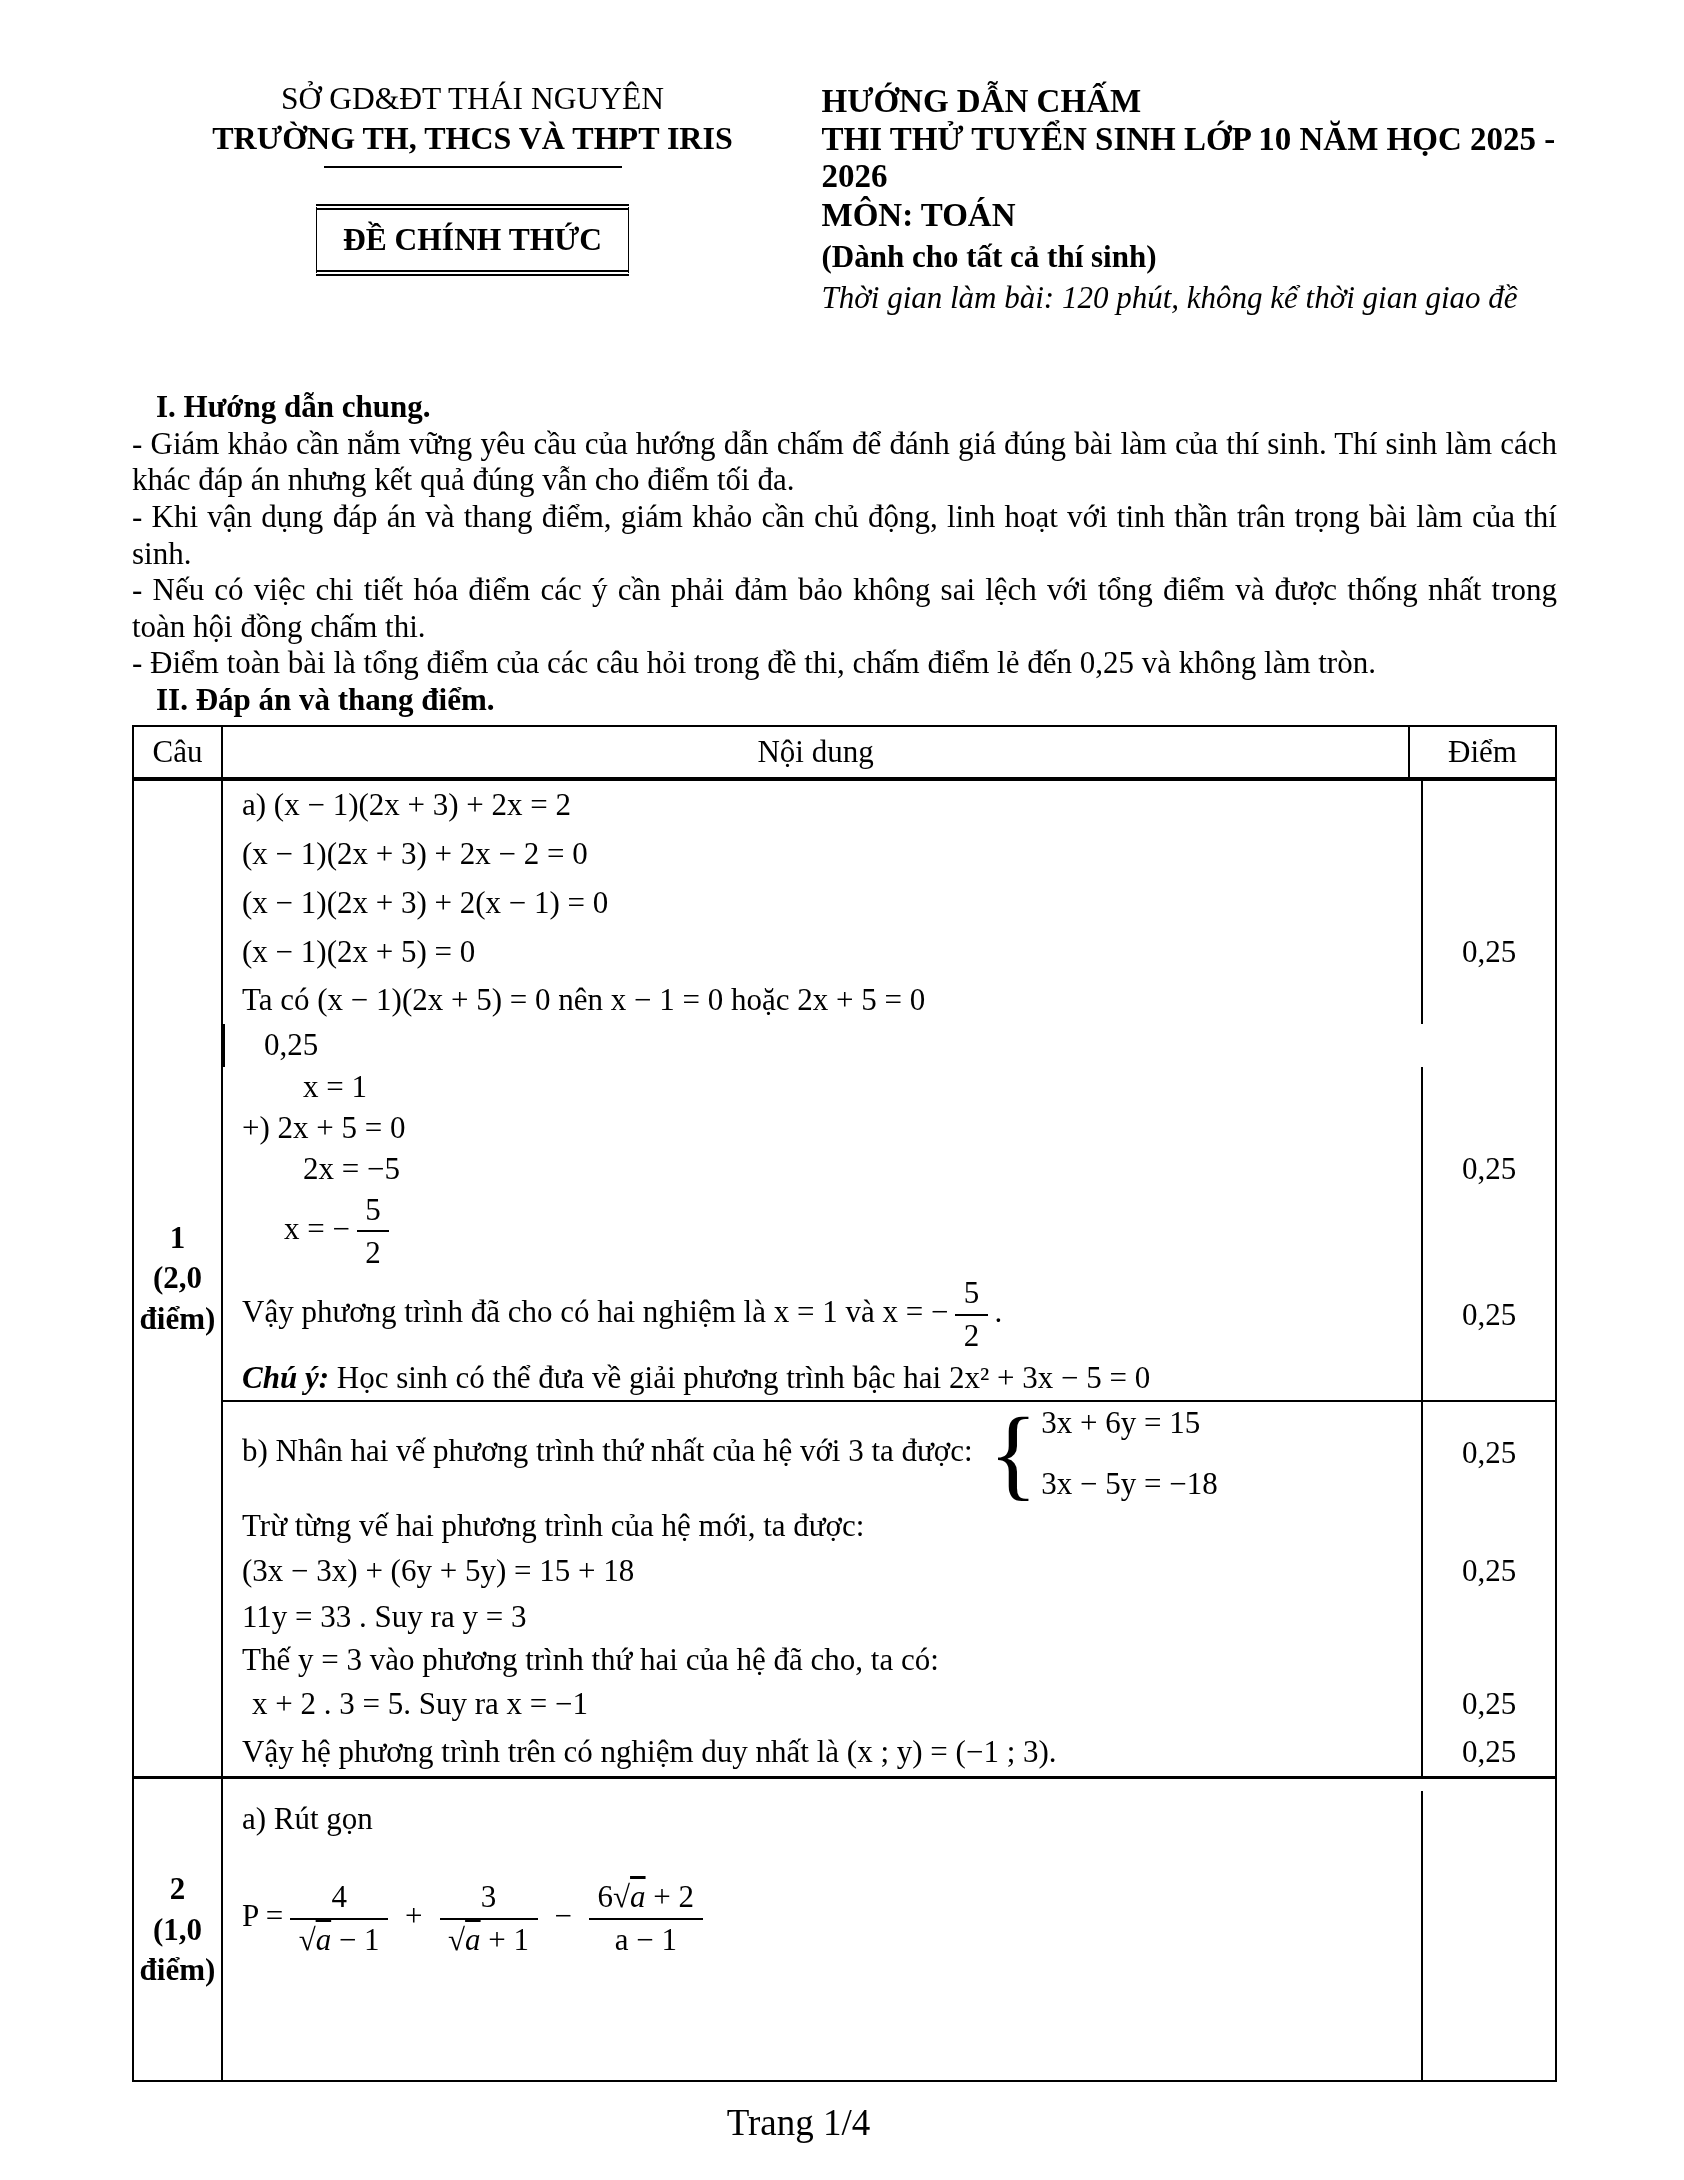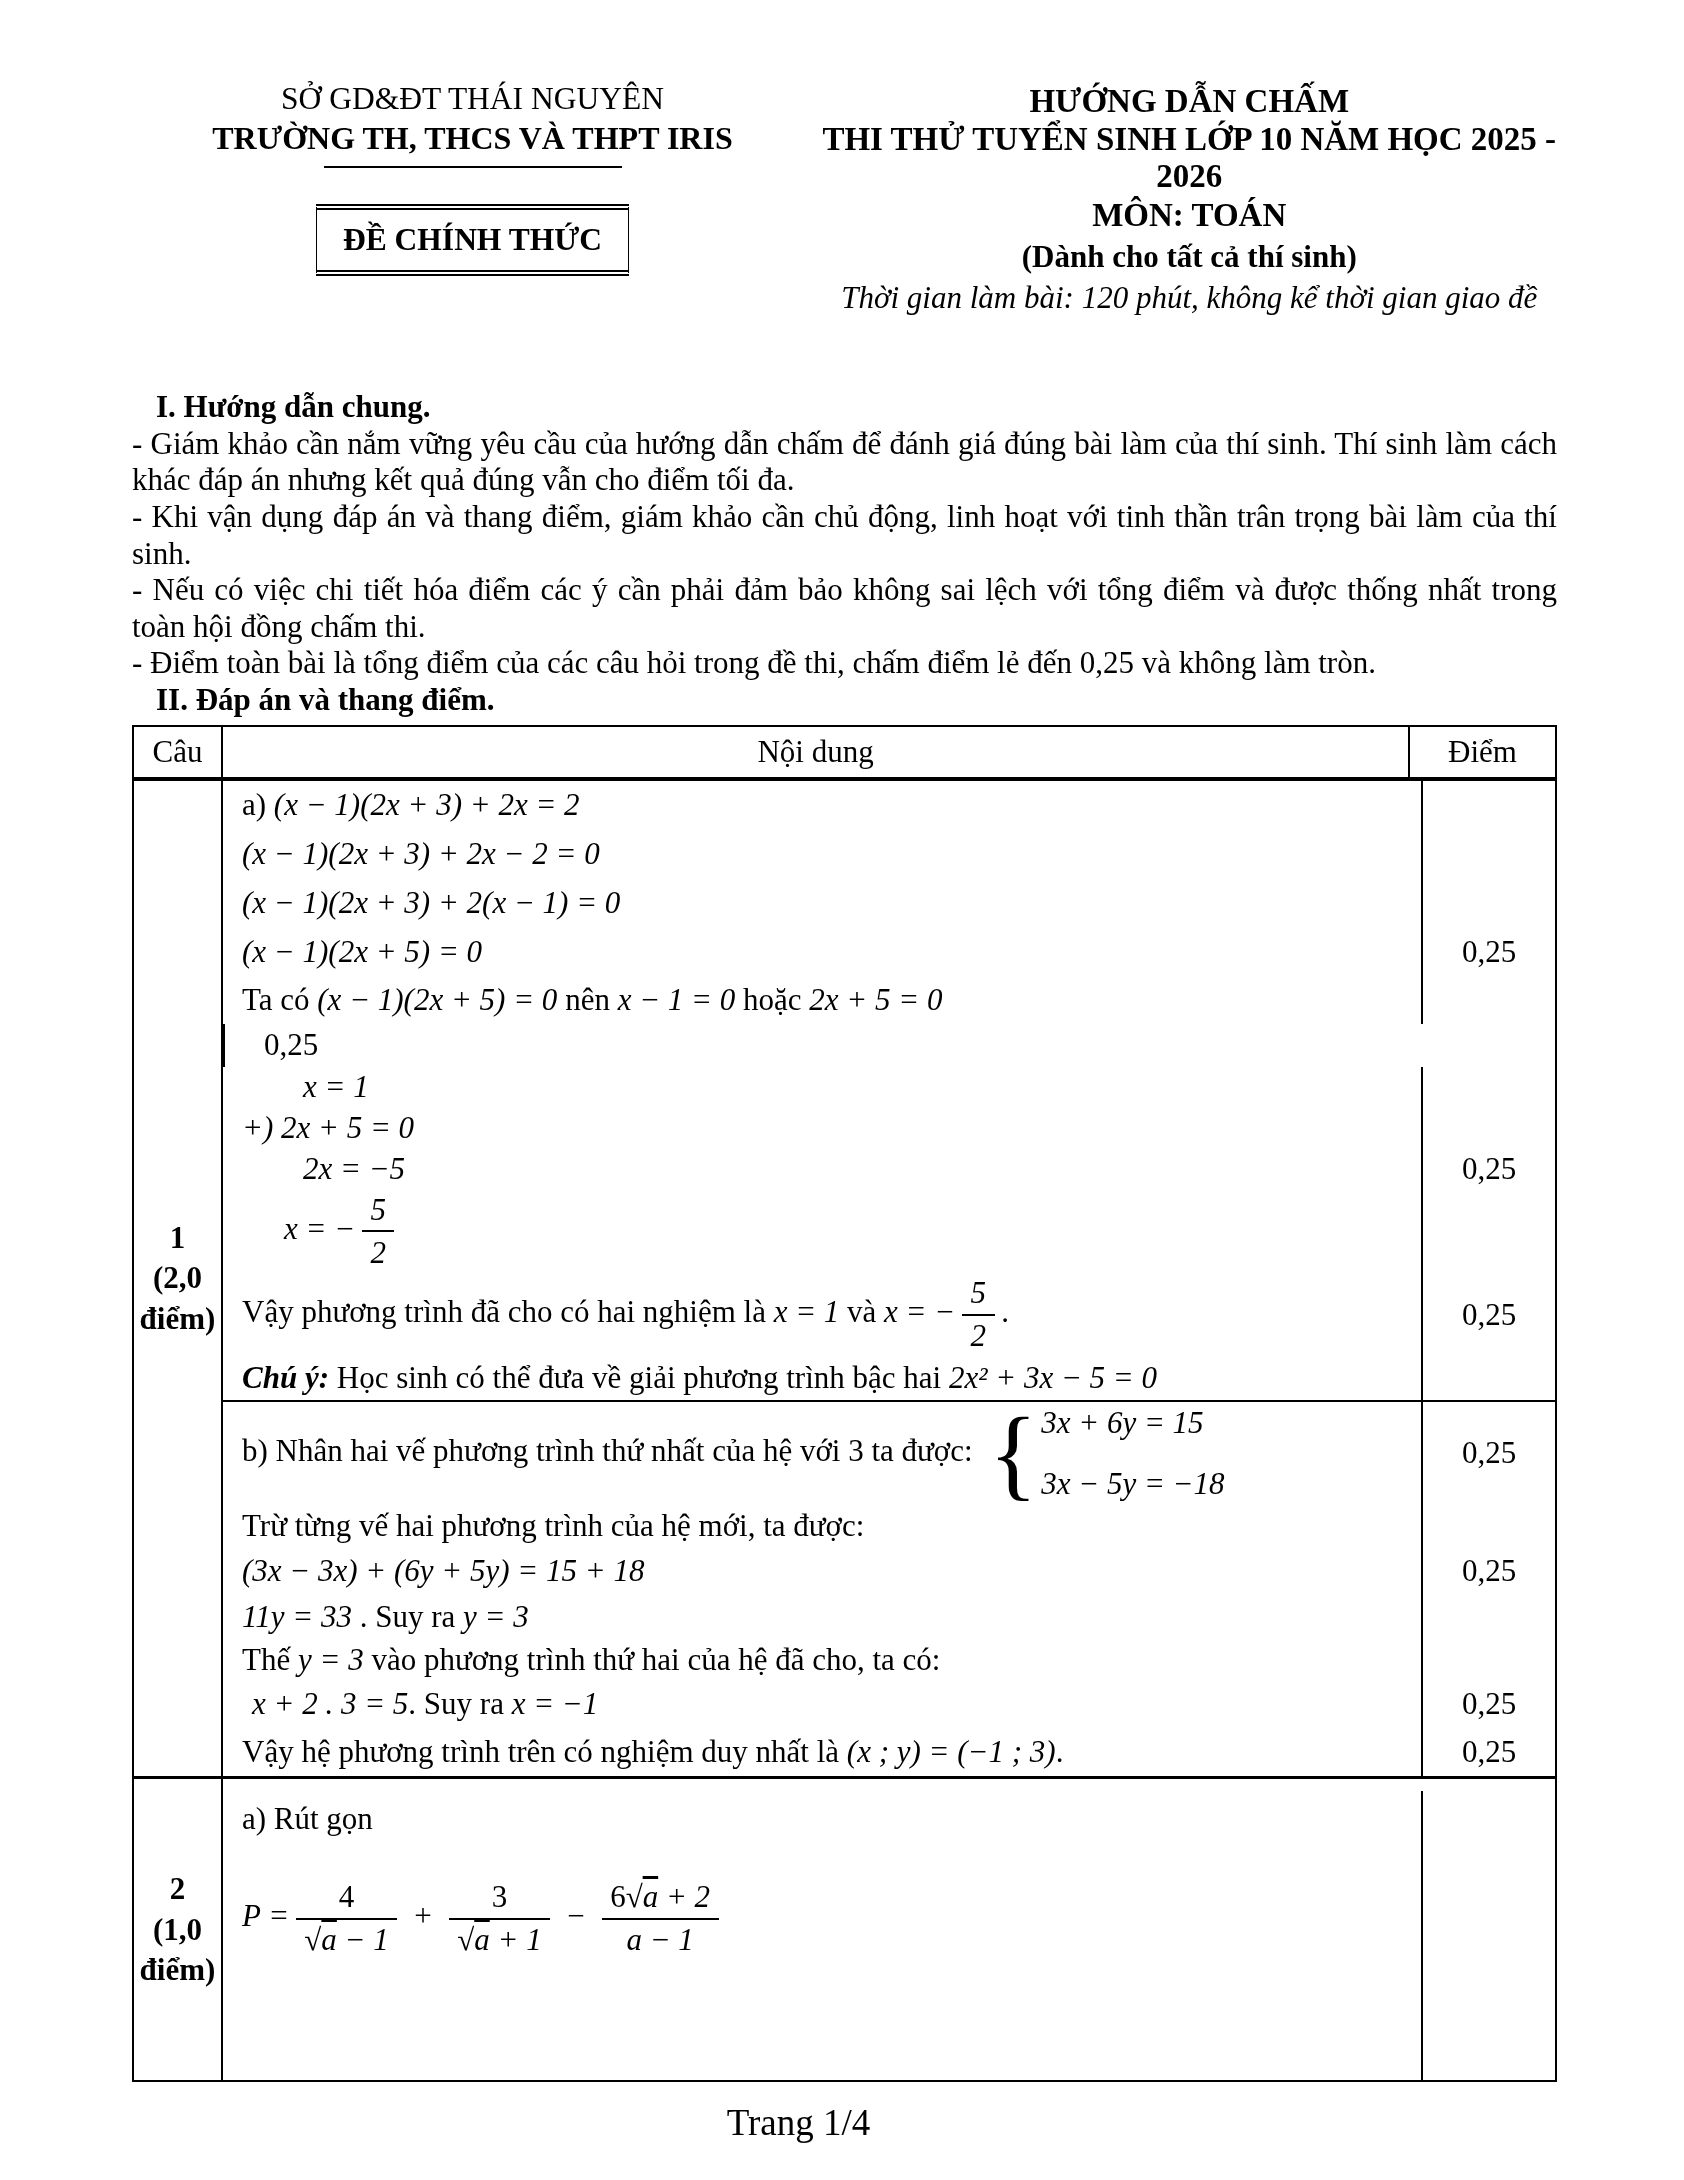--- a/index.html
+++ b/index.html
@@ -9,21 +9,21 @@
 
   
   .page-header{display:flex}
   .ph-left{width:681px;text-align:center}
   .dept{font-size:31.5px}
   .school{font-size:32px;font-weight:bold;margin-top:3.4px}
   .school-underline{width:298px;border-bottom:2.6px solid #000;margin:8.5px auto 0}
   .exam-box{display:inline-block;margin-top:36px;border-top:6.8px double #000;border-bottom:6.8px double #000;
             border-left:1.7px solid #000;border-right:1.7px solid #000;padding:12px 25.6px;
             font-size:31.5px;font-weight:bold}
-  .ph-right{flex:1;text-align:center;padding-left:8.5px}
+  .ph-right{flex:1;text-align:left;padding-left:8.5px}
   .t1,.t2,.t3{font-size:33px;font-weight:bold;margin-top:1.7px}
   .t4{font-size:31px;font-weight:bold;margin-top:5.1px}
   .t5{font-size:31px;font-style:italic;margin-top:5.1px}
 
   
   .guide{margin-top:73px;font-size:31px;line-height:1.18}
   .gh{font-weight:bold;padding-left:24px}
   .gp{text-align:justify}
 
   
@@ -39,21 +39,21 @@
             align-items:center;justify-content:center;font-weight:bold;text-align:center;line-height:1.3}
   .rbody{flex:1;display:flex;flex-direction:column}
   .subrow{display:flex;flex-direction:column}
   .subrow + .subrow{border-top:2.6px solid #000}
   .line{display:flex}
   .ltext{flex:1;align-self:center;padding:1.7px 8.5px 1.7px 19px}
   .lscore{width:134px;border-left:2.6px solid #000;box-sizing:border-box;display:flex;align-items:center;
           justify-content:center;flex:none}
 
   
-  .mi{font-style:italic}
+  .mi{}
   .bi{font-weight:bold;font-style:italic}
   .ind{padding-left:80px}
   .ind2{padding-left:61px}
   .ind3{padding-left:29px}
   .frac{display:inline-flex;flex-direction:column;text-align:center;vertical-align:middle;margin:0 6.8px}
   .fnum{border-bottom:2.6px solid #000;padding:0 8.5px 2.6px}
   .fden{padding:2.6px 8.5px 0}
   .sq{white-space:nowrap;font-style:normal}
   .sqb{text-decoration:overline;font-style:italic}
   .system{display:inline-flex;align-items:center;vertical-align:middle;margin-left:8.5px}

